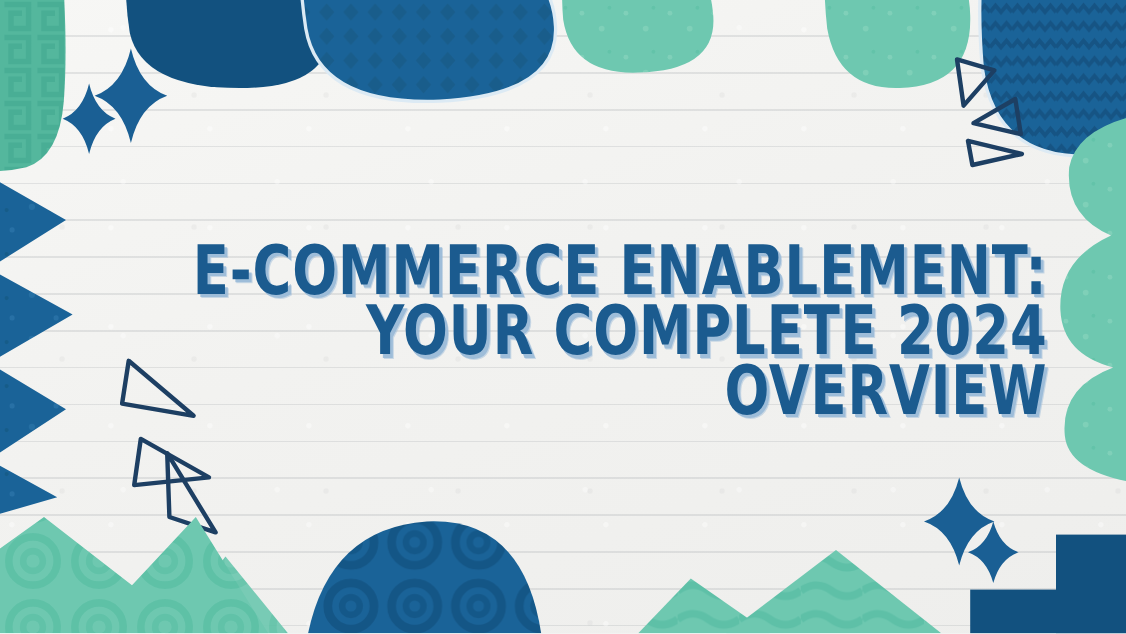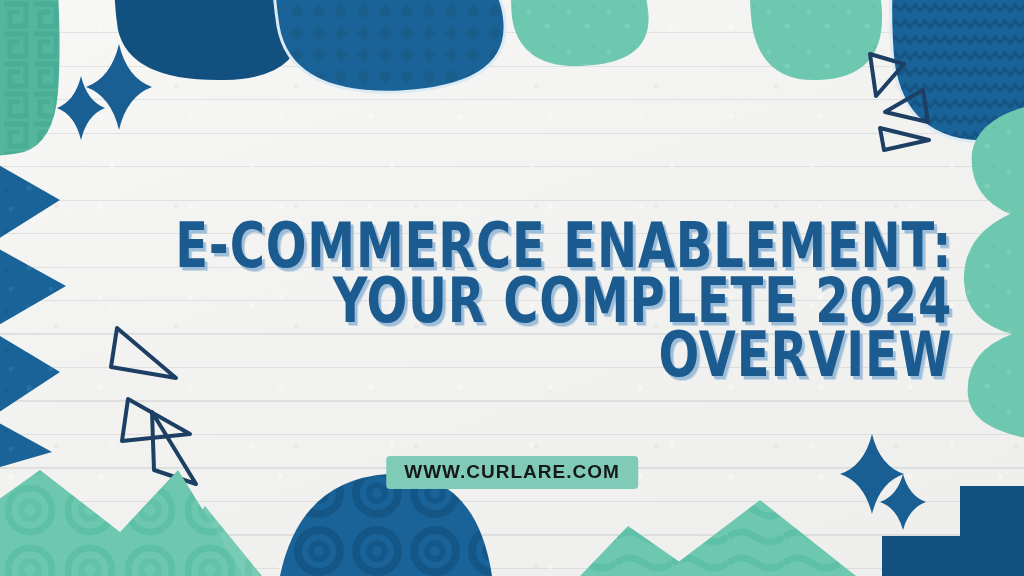--- a/index.html
+++ b/index.html
@@ -215,15 +215,14 @@
       <rect x="960" y="486" width="102" height="110" fill="#12517f"></rect>
     </g>
   </svg>
 
   <div class="title-wrap">
     <span class="title-line tl1">E-COMMERCE ENABLEMENT:</span>
     <span class="title-line tl2">YOUR COMPLETE 2024</span>
     <span class="title-line tl3">OVERVIEW</span>
   </div>
 
-  <div class="url-badge">WWW.CURLARE.COM</div>
 
 </div>
 
 </body></html>

